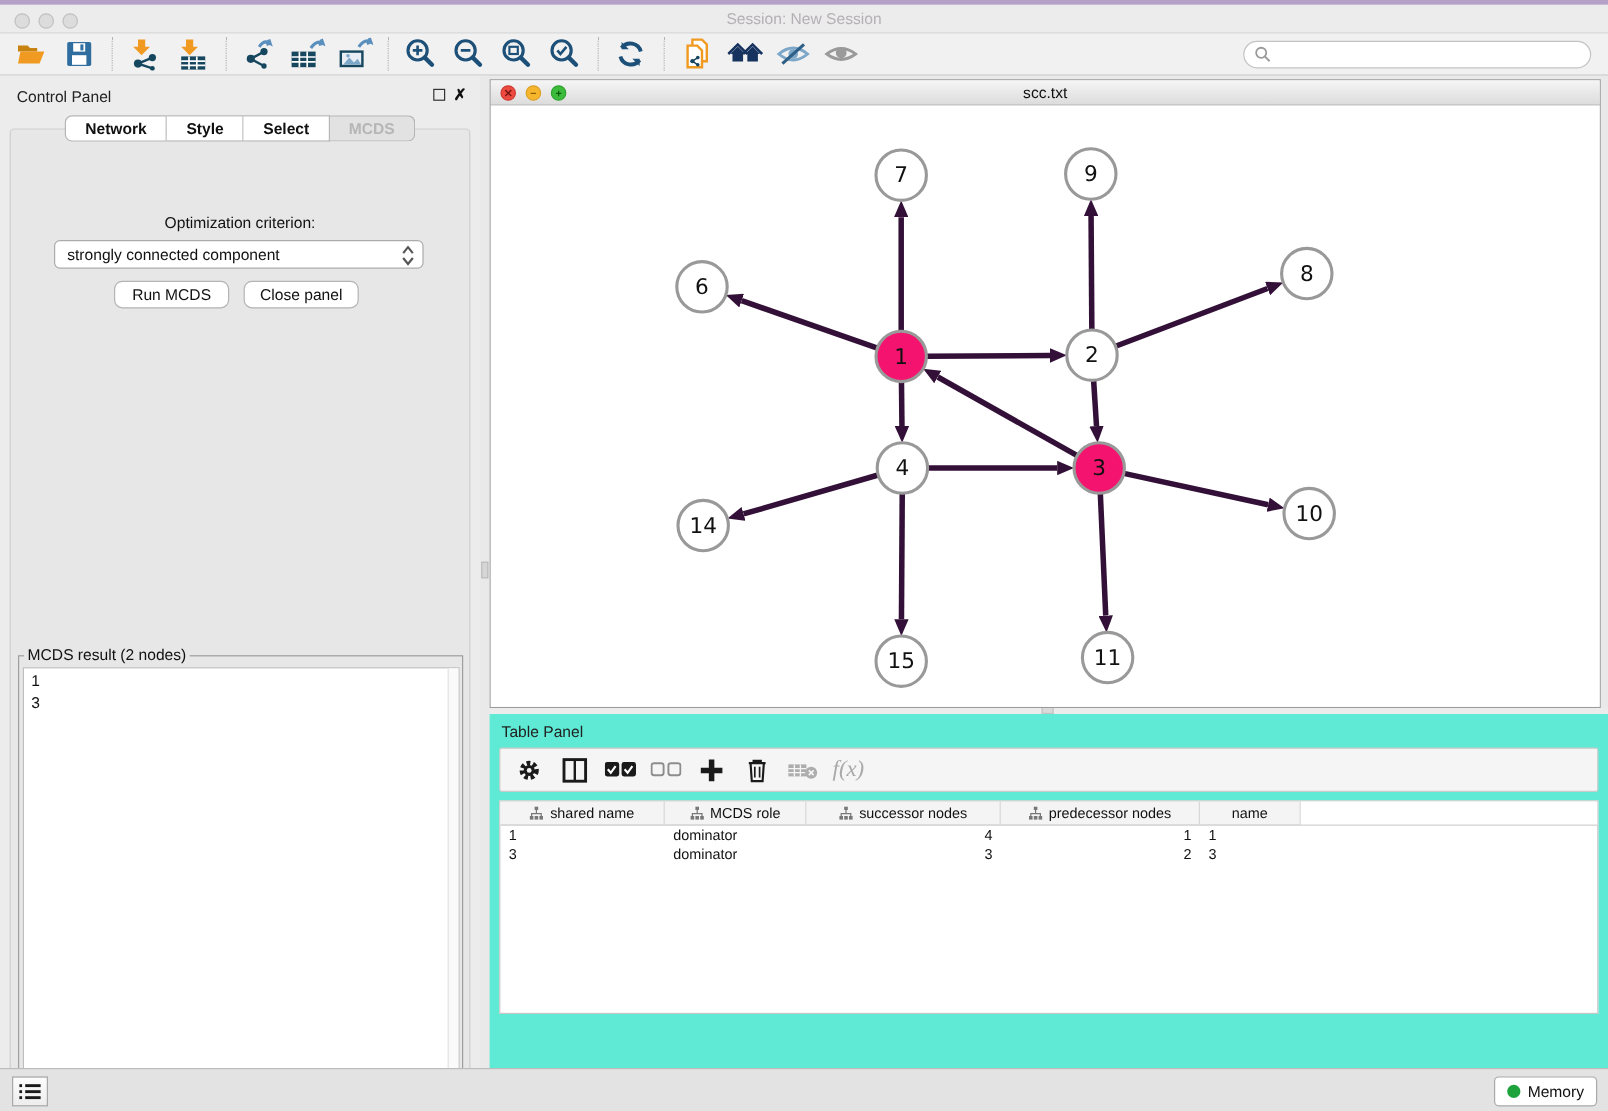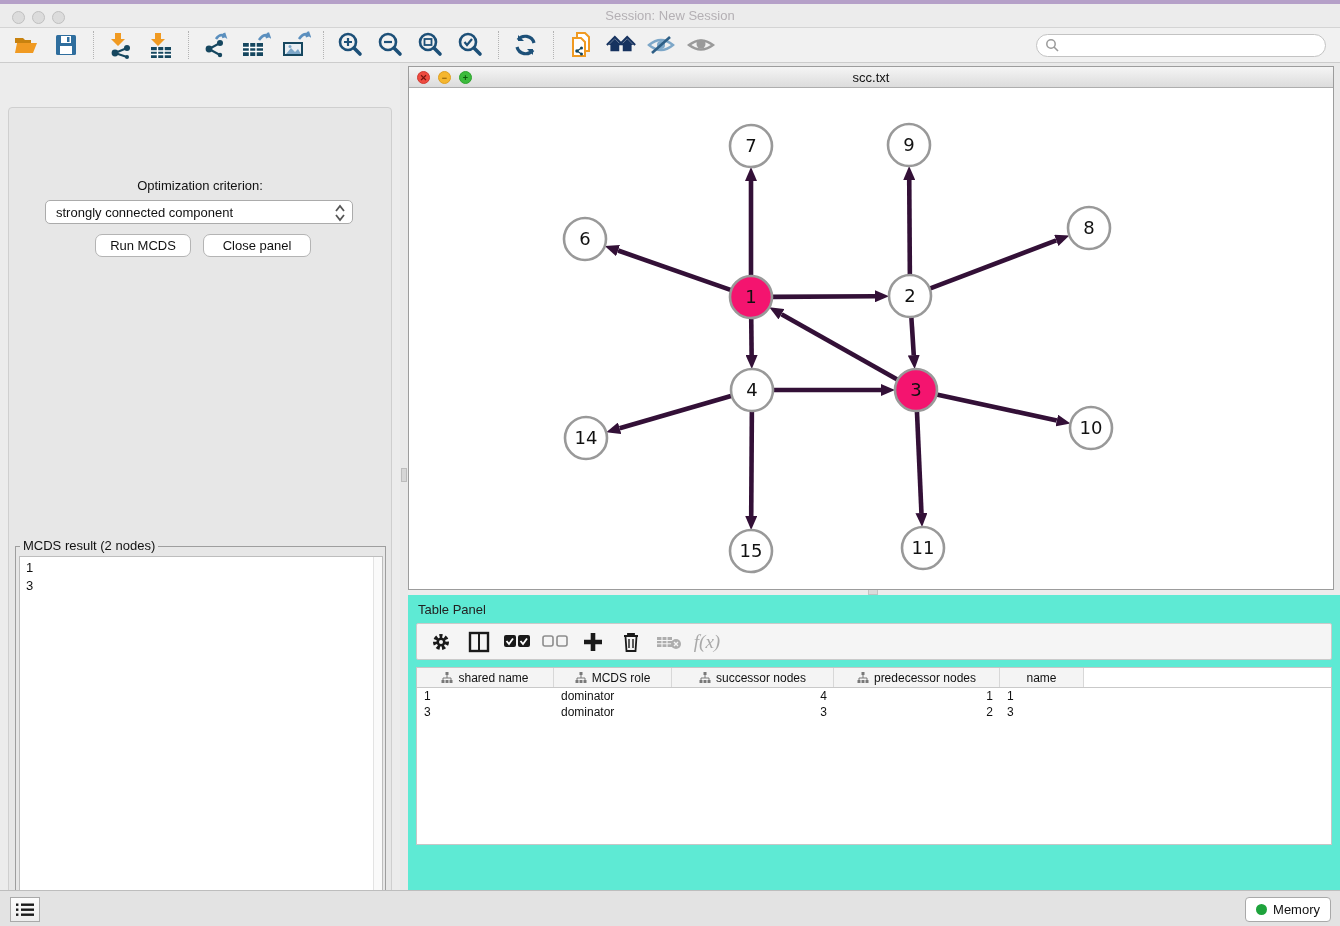--- a/index.html
+++ b/index.html
@@ -42,21 +42,21 @@
   #opt-label { position:absolute; left:0; top:70px; width:100%; text-align:center;
     font-size:13px; color:#111; }
   #criterion-select { position:absolute; left:36px; top:92px; width:308px; height:24px;
     background:#fff; border:1px solid #ababab; border-radius:5px; display:flex;
     align-items:center; font-size:13px; color:#111; padding-left:10px; }
   #criterion-stepper { position:absolute; right:6px; top:2px; width:12px; height:20px; }
   .cp-btn { position:absolute; top:126px; height:23px; background:#fff;
     border:1px solid #b4b4b4; border-radius:7px; font-size:13px; color:#111;
     display:flex; align-items:center; justify-content:center; }
   #run-btn { left:86px; width:96px; }
-  #close-btn { left:194px; width:108px; }
+  #close-btn { left:194px; width:96px; }
   #result-box { position:absolute; left:6px; top:438px; width:371px; height:378px;
     border:1px solid #9e9e9e; }
   #result-legend { position:absolute; left:4px; top:-9px; background:#e7e7e7;
     padding:0 3px; font-size:13px; color:#111; }
   #result-area { position:absolute; left:3px; top:9px; width:364px; height:365px;
     background:#fff; border:1px solid #bdbdbd; }
   #result-text { position:absolute; left:6px; top:2px; font-size:13px; color:#111;
     line-height:18px; white-space:pre-line; }
   #result-scroll { position:absolute; right:0; top:0; width:9px; height:100%;
     background:#fafafa; border-left:1px solid #e3e3e3; }
@@ -280,20 +280,31 @@
   <div id="toolbar-search">
     <svg width="14" height="14" viewBox="0 0 14 14">
       <circle cx="6" cy="6" r="4.2" fill="none" stroke="#9a9a9a" stroke-width="1.5"></circle>
       <path d="M9 9 L13 13" stroke="#9a9a9a" stroke-width="1.6"></path>
     </svg>
     <input type="text" placeholder="" style="">
   </div>
 </div>
 
 <div id="control-panel" class="abs">
+  <div id="cp-header">
+    <span id="cp-title">Control Panel</span>
+    <span class="win-min" style="left:361px"></span>
+    <span class="win-close" style="left:378px">✗</span>
+  </div>
+  <div id="cp-tabs">
+      <div class="ctab">Network</div>
+      <div class="ctab">Style</div>
+      <div class="ctab">Select</div>
+      <div class="ctab dimmed">MCDS</div>
+    </div>
   <div id="cp-body">
     <div id="criterion-select">
       <span>strongly connected component</span>
       <svg id="criterion-stepper" viewBox="0 0 12 20">
         <path d="M2 8 L6 3 L10 8" fill="none" stroke="#555" stroke-width="1.8"></path>
         <path d="M2 12 L6 17 L10 12" fill="none" stroke="#555" stroke-width="1.8"></path>
       </svg>
     </div>
     <div id="opt-label">Optimization criterion:</div>
     <button id="run-btn" class="cp-btn">Run MCDS</button>

